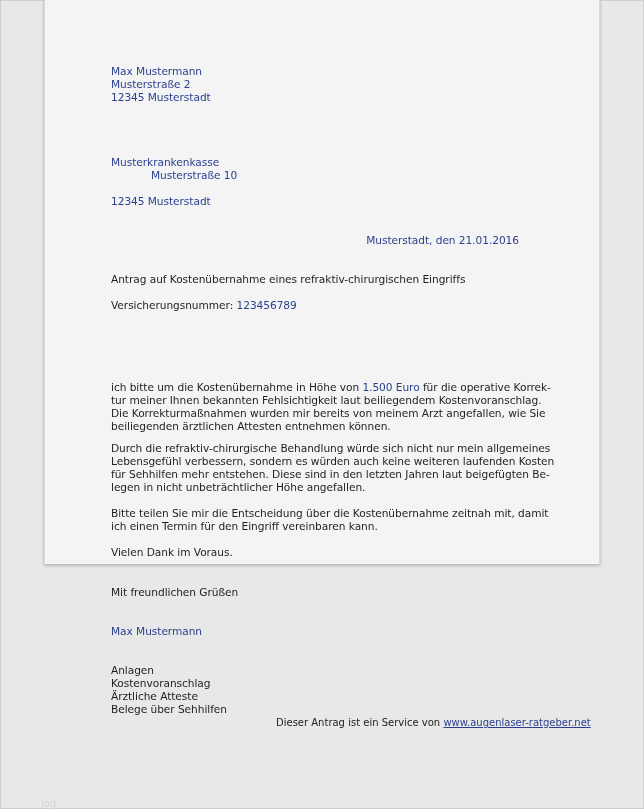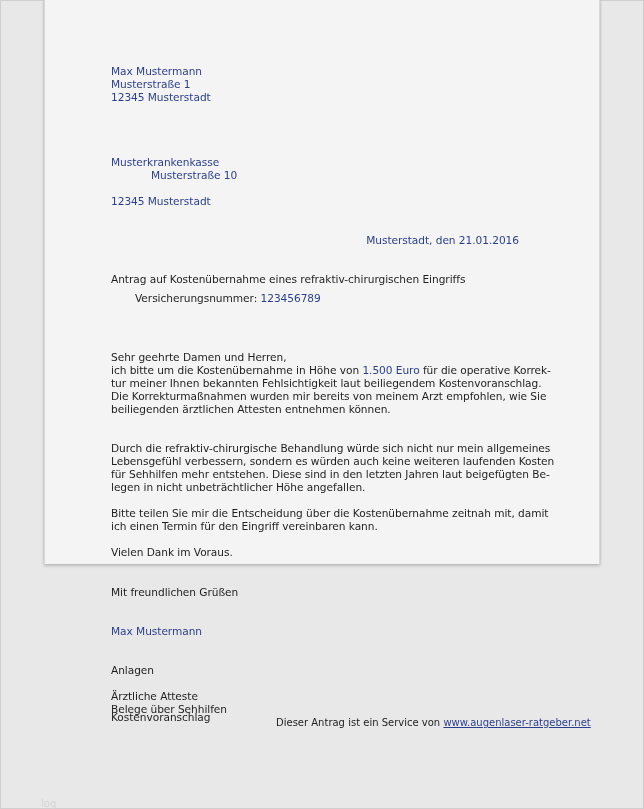--- a/index.html
+++ b/index.html
@@ -75,45 +75,44 @@
   </style>
 </head>
 <body>
 
 <div class="frame"></div>
 
 <div class="page">
 
   <div>
     <div class="t blue" style="top:65px;">Max Mustermann</div>
-    <div class="t blue" style="top:78px;">Musterstraße 1</div>
+    <div class="t blue" style="top:78px;">Musterstraße 2</div>
     <div class="t blue" style="top:91px;">12345 Musterstadt</div>
   </div>
 
   <div>
     <div class="t blue" style="top:156px;">Musterkrankenkasse</div>
     <div class="t blue" style="top:169px;margin-left:40px;">Musterstraße 10</div>
     <div class="t blue" style="top:195px;">12345 Musterstadt</div>
   </div>
 
   <div class="t blue right" style="top:234px;">Musterstadt, den 21.01.2016</div>
 
   <div class="t bold" style="top:273px;">Antrag auf Kostenübernahme eines refraktiv-chirurgischen Eingriffs</div>
 
-  <div class="t" style="top:292px;margin-left:24px;">
+  <div class="t" style="top:299px;">
     <span>Versicherungsnummer:</span>
     <span class="blue">123456789</span>
   </div>
 
-  <div class="t" style="top:351px;">Sehr geehrte Damen und Herren,</div>
 
-  <div class="t para" style="top:364px;">
+  <div class="t para" style="top:381px;">
     <span class="line"><span>ich bitte um die Kostenübernahme in Höhe von</span> <span class="blue">1.500 Euro</span> <span>für die operative Korrek-</span></span>
     <span class="line">tur meiner Ihnen bekannten Fehlsichtigkeit laut beiliegendem Kostenvoranschlag.</span>
-    <span class="line">Die Korrekturmaßnahmen wurden mir bereits von meinem Arzt empfohlen, wie Sie</span>
+    <span class="line">Die Korrekturmaßnahmen wurden mir bereits von meinem Arzt angefallen, wie Sie</span>
     <span class="line">beiliegenden ärztlichen Attesten entnehmen können.</span>
   </div>
 
   <div class="t para" style="top:442px;">
     <span class="line">Durch die refraktiv-chirurgische Behandlung würde sich nicht nur mein allgemeines</span>
     <span class="line">Lebensgefühl verbessern, sondern es würden auch keine weiteren laufenden Kosten</span>
     <span class="line">für Sehhilfen mehr entstehen. Diese sind in den letzten Jahren laut beigefügten Be-</span>
     <span class="line">legen in nicht unbeträchtlicher Höhe angefallen.</span>
   </div>
 
@@ -123,21 +122,21 @@
   </div>
 
   <div class="t" style="top:546px;">Vielen Dank im Voraus.</div>
 
   <div class="t" style="top:586px;">Mit freundlichen Grüßen</div>
 
   <div class="t blue" style="top:625px;">Max Mustermann</div>
 
   <div>
     <div class="t bold" style="top:664px;">Anlagen</div>
-    <div class="t" style="top:677px;margin-top:34px;">Kostenvoranschlag</div>
+    <div class="t" style="top:677px;">Kostenvoranschlag</div>
     <div class="t" style="top:690px;">Ärztliche Atteste</div>
     <div class="t" style="top:703px;">Belege über Sehhilfen</div>
   </div>
 
   <div class="footer-note">
     <span>Dieser Antrag ist ein Service von</span>
     <a>www.augenlaser-ratgeber.net</a>
   </div>
 
   <div class="watermark">log</div>

